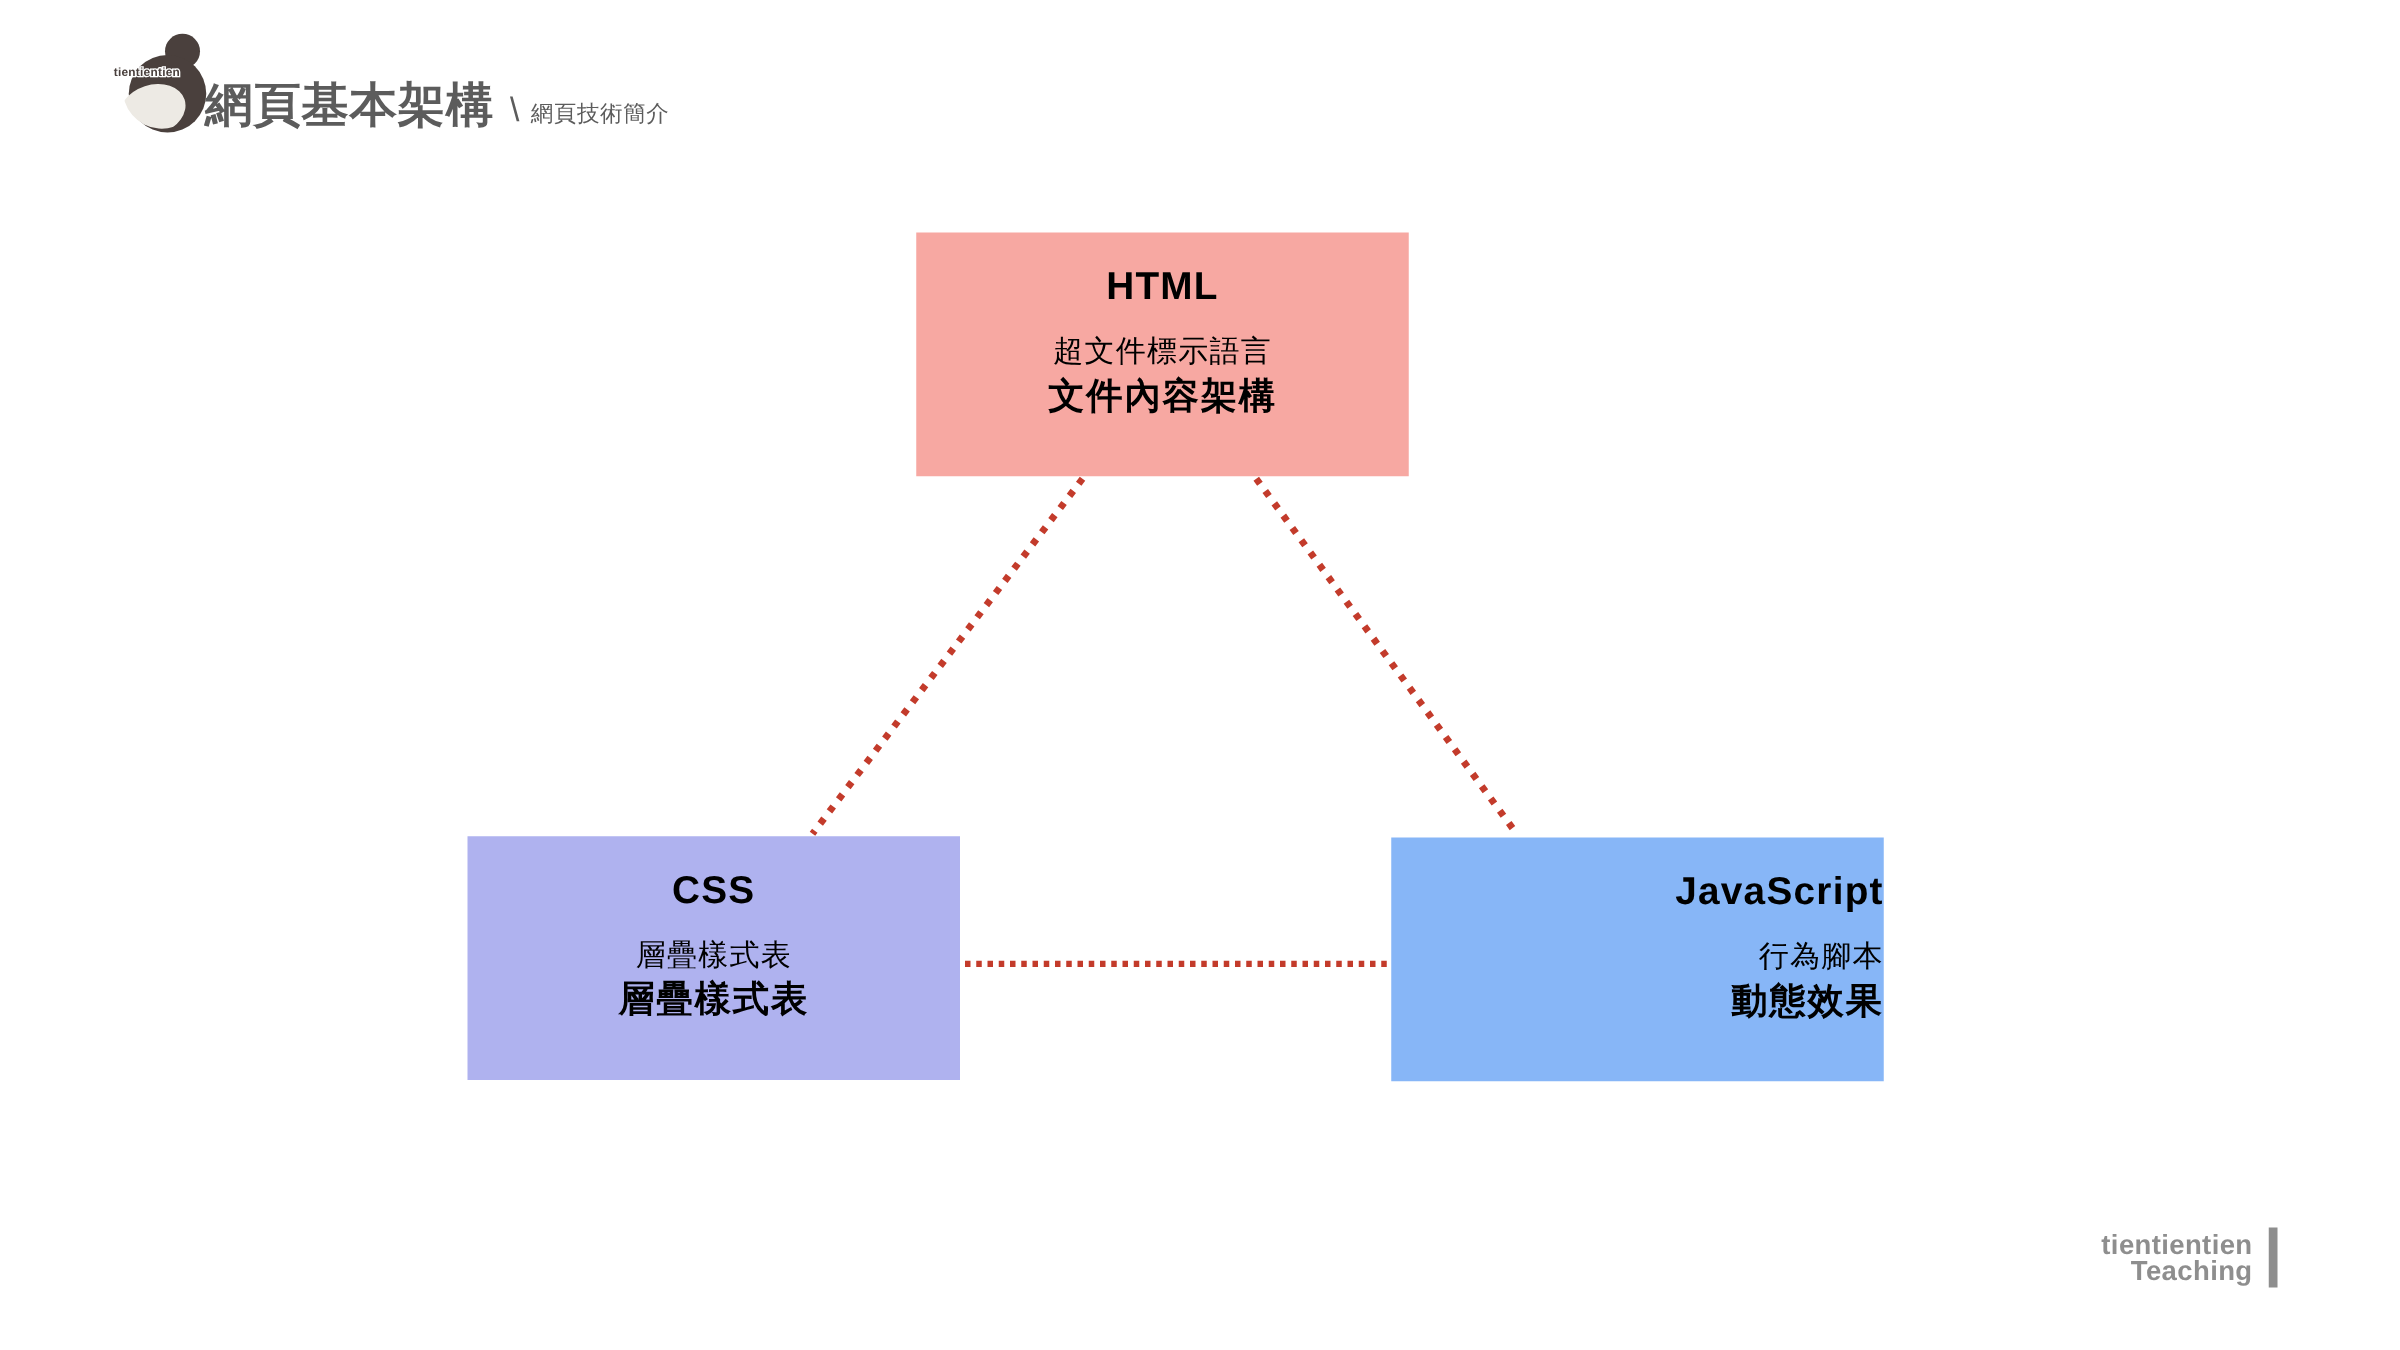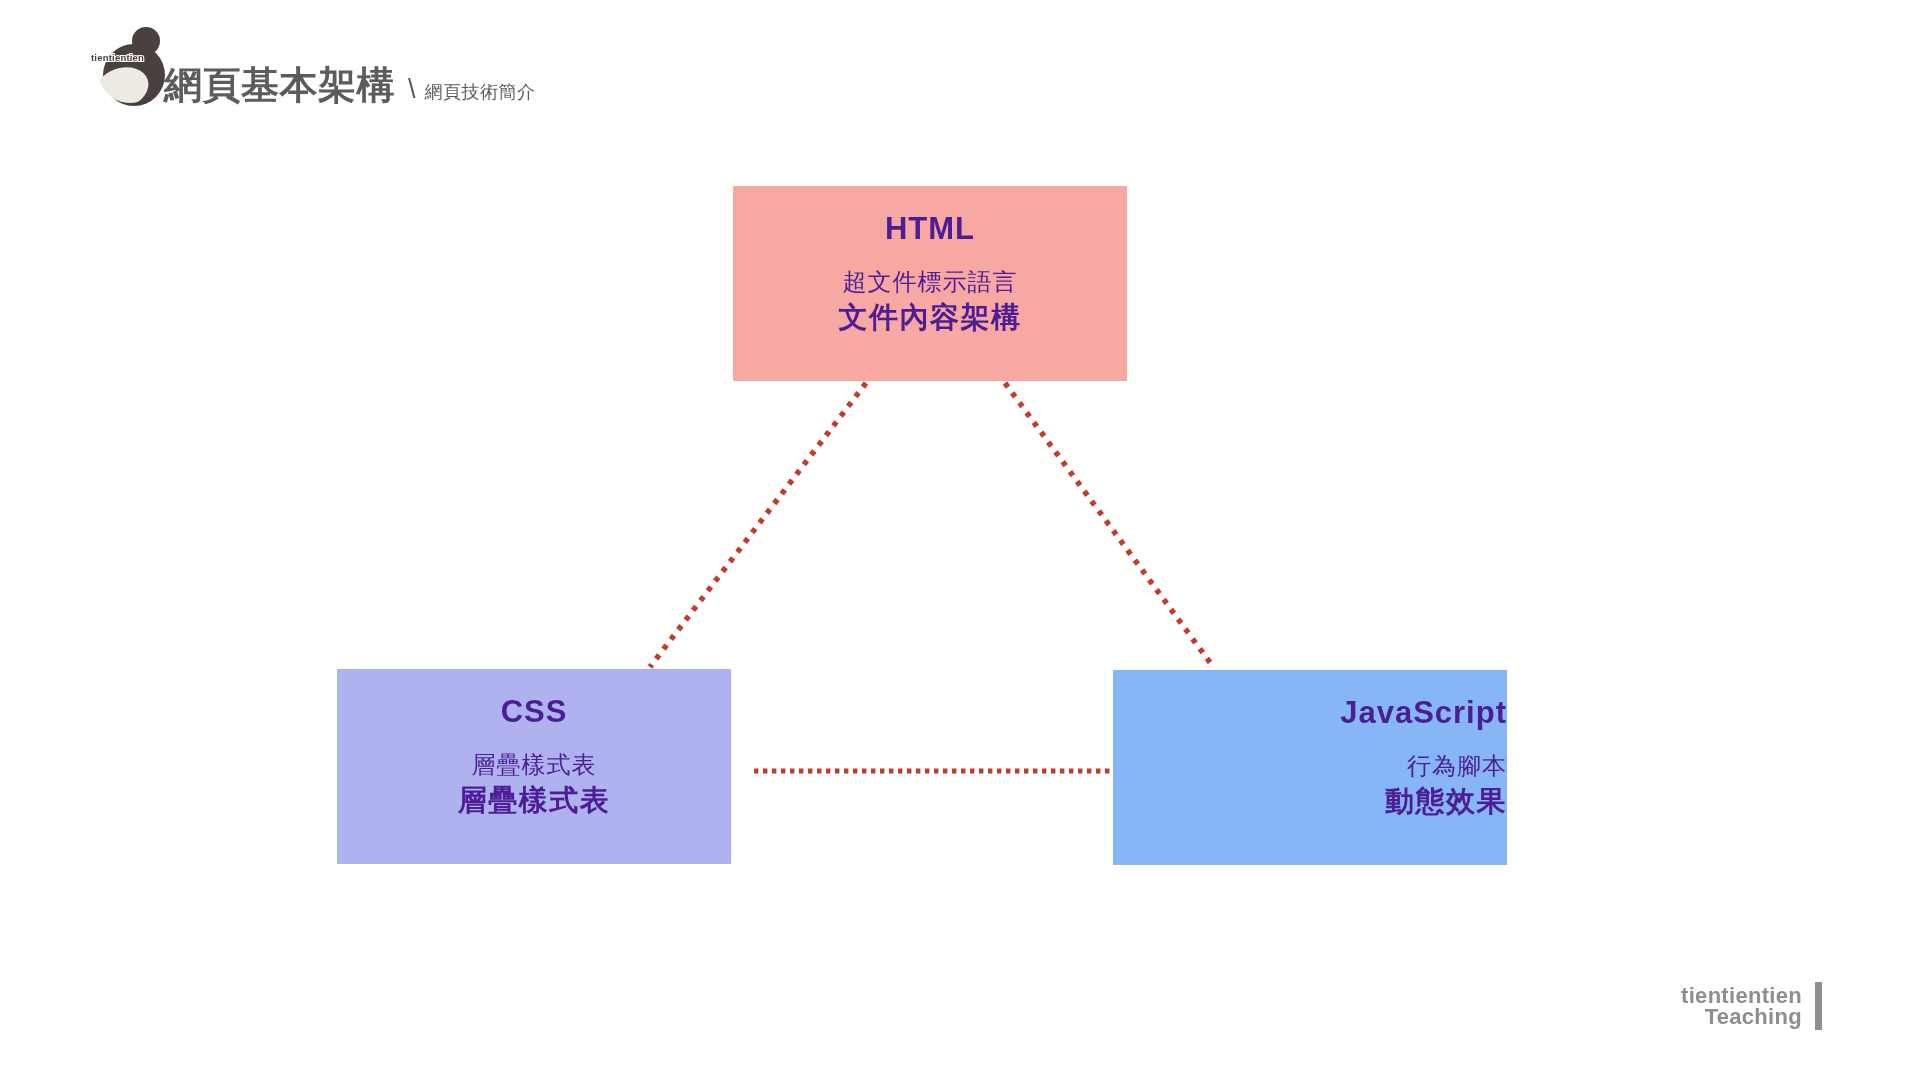--- a/index.html
+++ b/index.html
@@ -26,24 +26,24 @@
   .sub-title  { font-size: 18px; font-weight: 400; letter-spacing: 0.5px; }
 
   
   .connectors { position: absolute; left: 0; top: 0; width: 1920px; height: 1080px; pointer-events: none; }
   .dotline-diag { fill: none; stroke-width: 5.5; stroke-dasharray: 5 7.2; stroke-linecap: butt; }
   .dotline-horiz { fill: none; stroke-width: 5; stroke-dasharray: 4.4 4.6; stroke-linecap: butt; }
 
   
   .card {
     position: absolute; width: 394px; height: 195px;
-    color: #4c1d95; text-align: center;
+    color: #000000; text-align: center;
   }
   .card-html { left: 733px; top: 186px; }
-  .card-css  { left: 337px;  top: 669px; }
+  .card-css  { left: 374px;  top: 669px; }
   .card-js   { left: 1113px; top: 670px; }
   .card-title { margin-top: 27px; font-size: 31px; line-height: 32px; font-weight: bold; letter-spacing: 1px; }
   .card-sub1  { margin-top: 25px; font-size: 24px; line-height: 24px; font-weight: 500; letter-spacing: 1px; }
   .card-sub2  { margin-top: 8px;  font-size: 29px; line-height: 30px; font-weight: 700; letter-spacing: 1.5px; }
 
   
   .footer {
     position: absolute; top: 982px; right: 98px;
     display: flex; align-items: center;
   }

